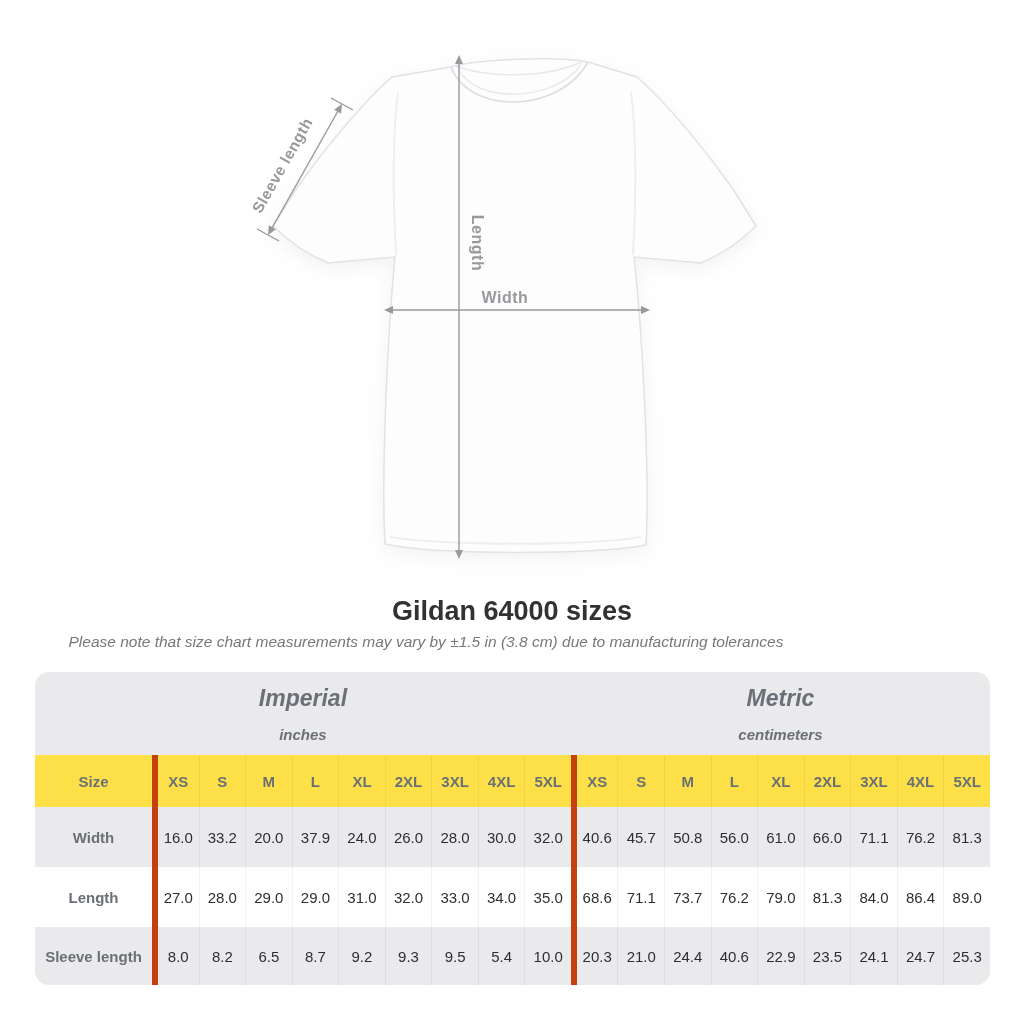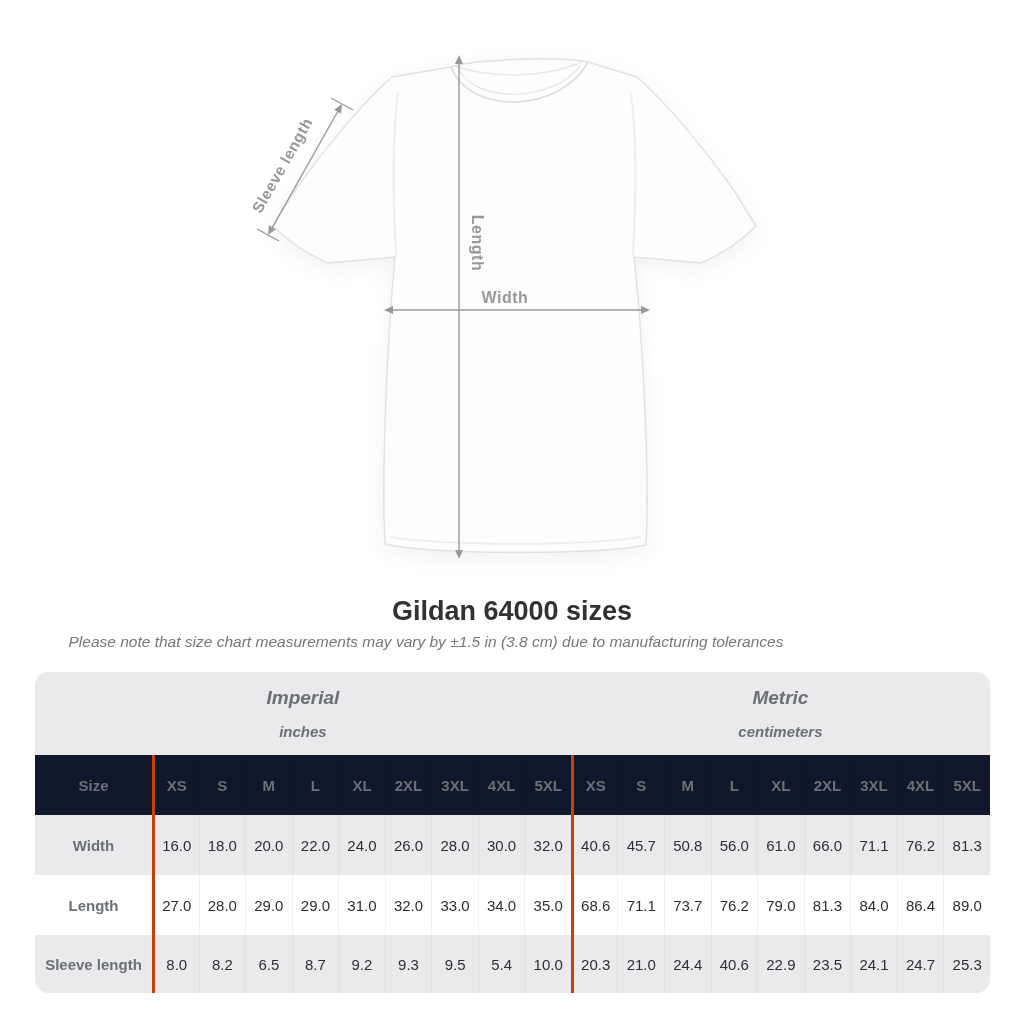--- a/index.html
+++ b/index.html
@@ -24,26 +24,26 @@
 
   
   .size-table { position:absolute; left:35px; top:672px; width:955px; }
   table { border-collapse:separate; border-spacing:0; table-layout:fixed; width:955px; }
   col.c-label { width:117px; }
   th, td { text-align:center; vertical-align:middle; padding:0; }
 
   tr.units th { height:83px; background:#eaeaec; }
   tr.units th:first-child { border-top-left-radius:14px; }
   tr.units th:last-child { border-top-right-radius:14px; }
-  .unit-name { font-size:19px; font-weight:bold; font-style:italic; color:#6a7076; }
+  .unit-name { font-size:23px; font-weight:bold; font-style:italic; color:#6a7076; }
   .unit-sub  { font-size:15px; font-style:italic; color:#6a7076; margin-top:14px; }
 
-  tr.sizes th { height:60px; background:#0f172a; font-size:15px; font-weight:bold; color:#6a7076; }
+  tr.sizes th { height:52px; background:#fde047; font-size:15px; font-weight:bold; color:#6a7076; }
   th.num, td.num { border-left:1px solid rgba(0,0,0,0.05); }
-  th.major, td.major { border-left:3px solid #c2410c; }
+  th.major, td.major { border-left:6px solid #c2410c; }
 
   tbody td { height:60px; font-size:15px; color:#2c2f32; background:#ffffff; }
   tbody tr.shade td { background:#eaeaec; }
   tbody tr:last-child td { height:58px; }
   tbody tr:last-child td:first-child { border-bottom-left-radius:14px; }
   tbody tr:last-child td:last-child { border-bottom-right-radius:14px; }
   td.rowlabel { font-weight:bold; color:#6a7076; }
 </style>
 </head>
 <body>
@@ -141,23 +141,23 @@
             <th class="num">2XL</th>
             <th class="num">3XL</th>
             <th class="num">4XL</th>
             <th class="num">5XL</th>
           </tr>
       </thead>
       <tbody id="table-body">
           <tr class="shade">
             <td class="rowlabel">Width</td>
             <td class="num major">16.0</td>
-            <td class="num">18.0</td>
+            <td class="num">33.2</td>
             <td class="num">20.0</td>
-            <td class="num">22.0</td>
+            <td class="num">37.9</td>
             <td class="num">24.0</td>
             <td class="num">26.0</td>
             <td class="num">28.0</td>
             <td class="num">30.0</td>
             <td class="num">32.0</td>
             <td class="num major">40.6</td>
             <td class="num">45.7</td>
             <td class="num">50.8</td>
             <td class="num">56.0</td>
             <td class="num">61.0</td>

